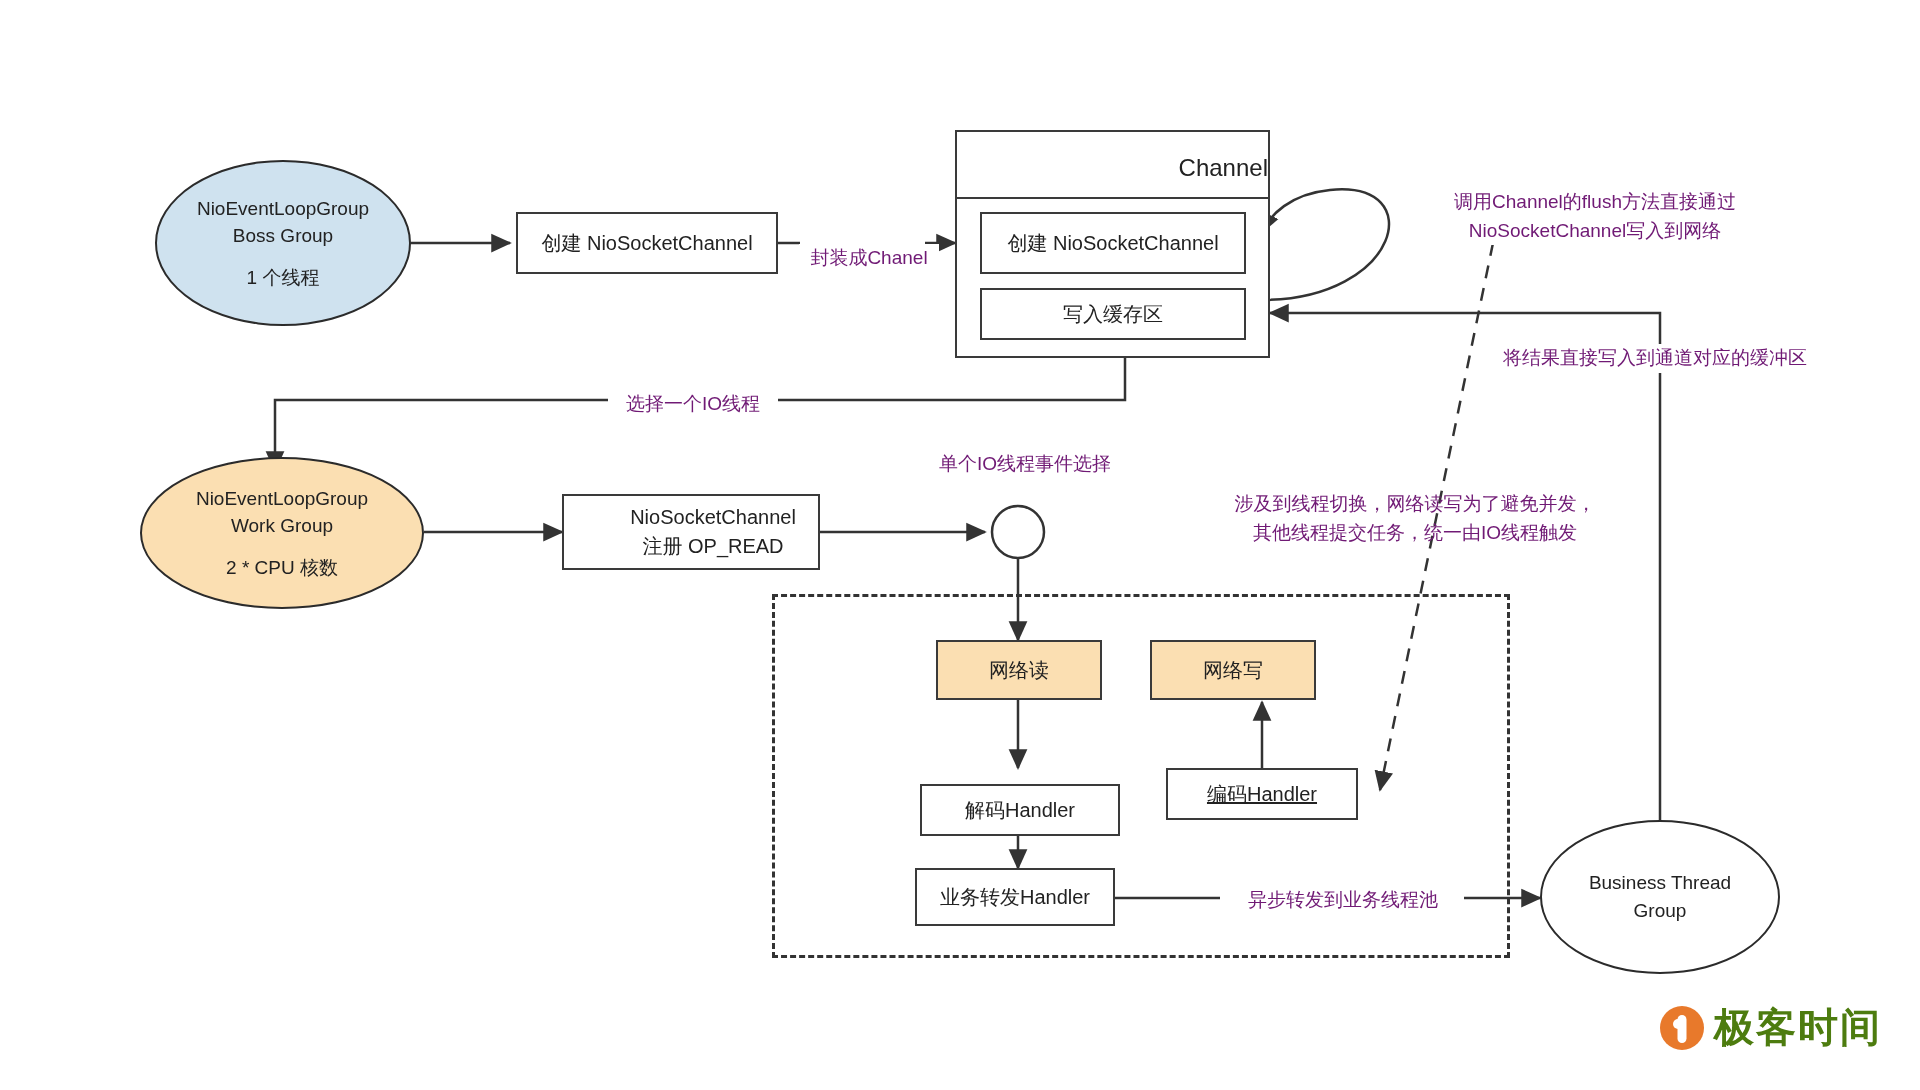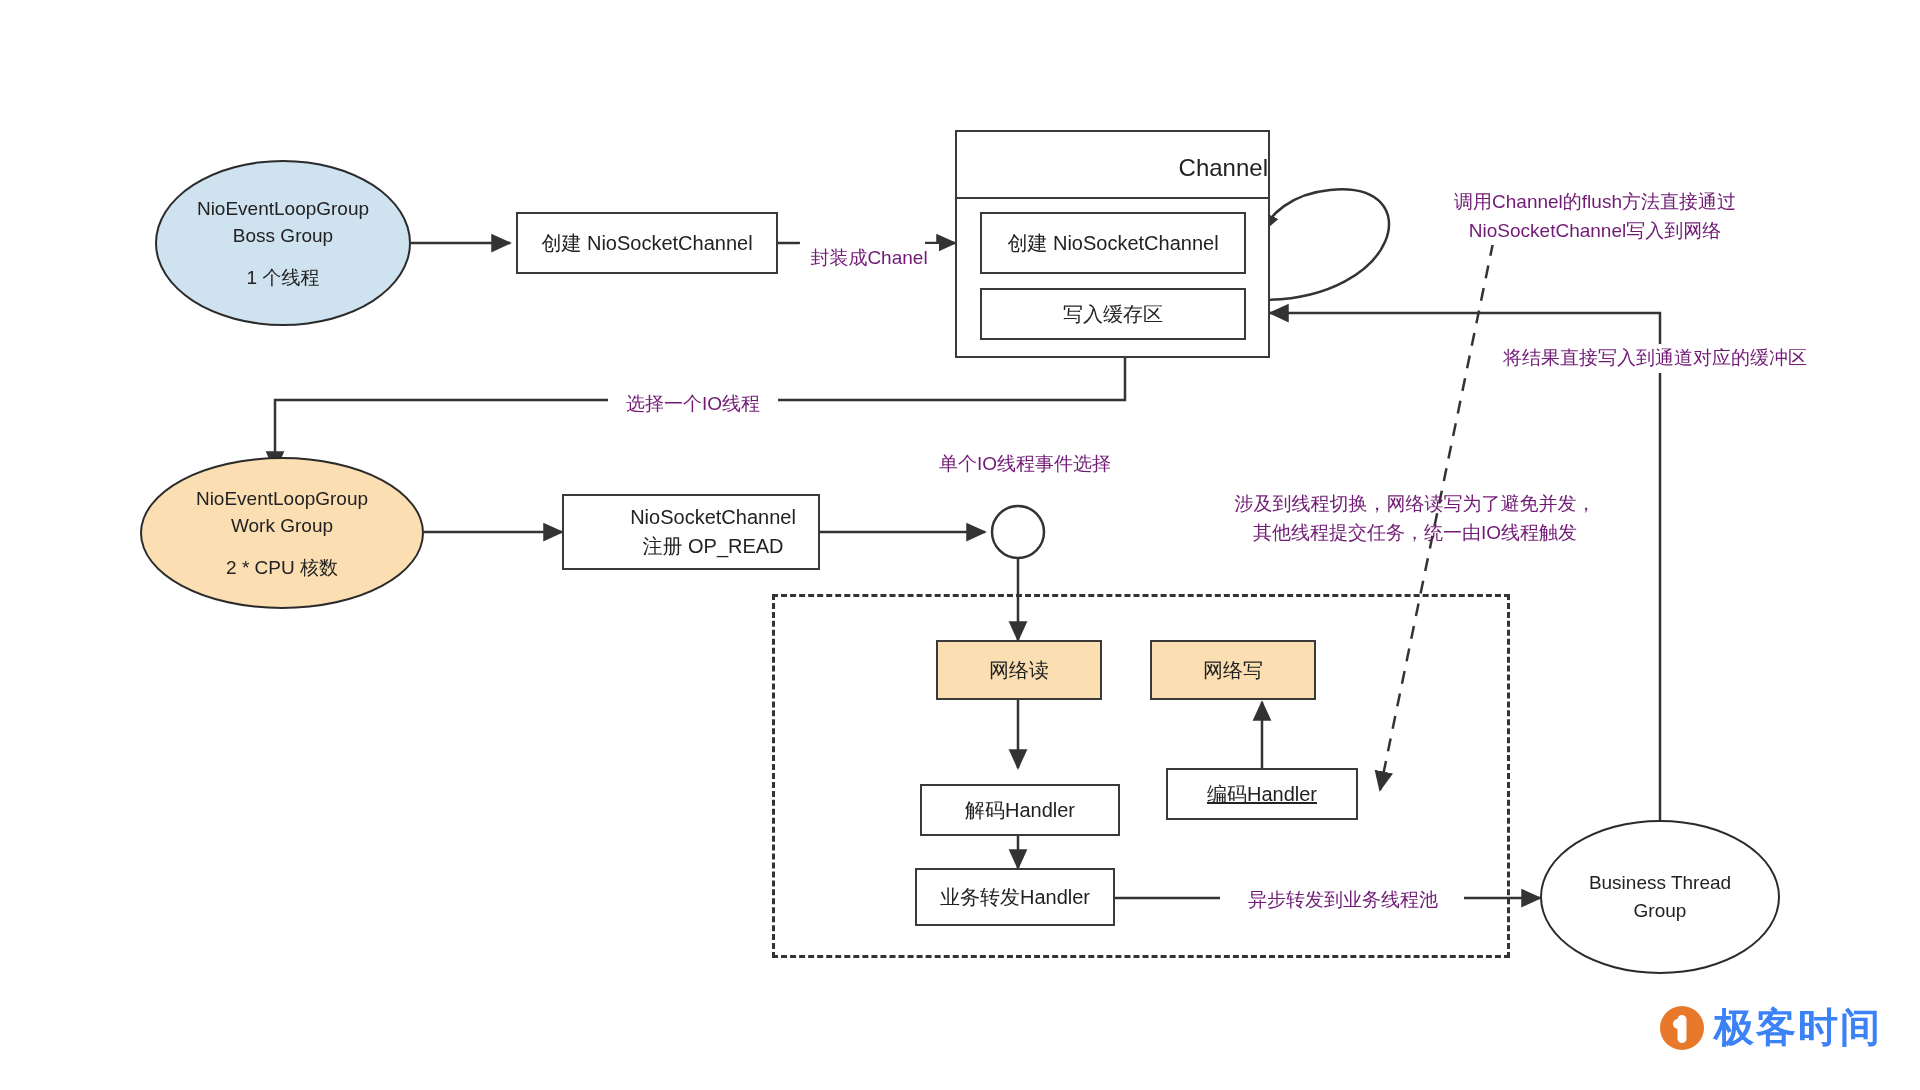--- a/index.html
+++ b/index.html
@@ -117,21 +117,21 @@
     left: 13px;
     top: 13px;
     width: 10px;
     height: 10px;
     border-radius: 50%;
     background: #ffffff;
   }
   .logo-text {
     font-size: 40px;
     font-weight: bold;
-    color: #3b82f6;
+    color: #4d7c0f;
     letter-spacing: 2px;
     font-family: Liberation Mono, monospace;
   }
 </style>
 </head>
 <body>
 
 <div id="canvas">
 
   <svg id="svg-layer" viewBox="0 0 1920 1090">

